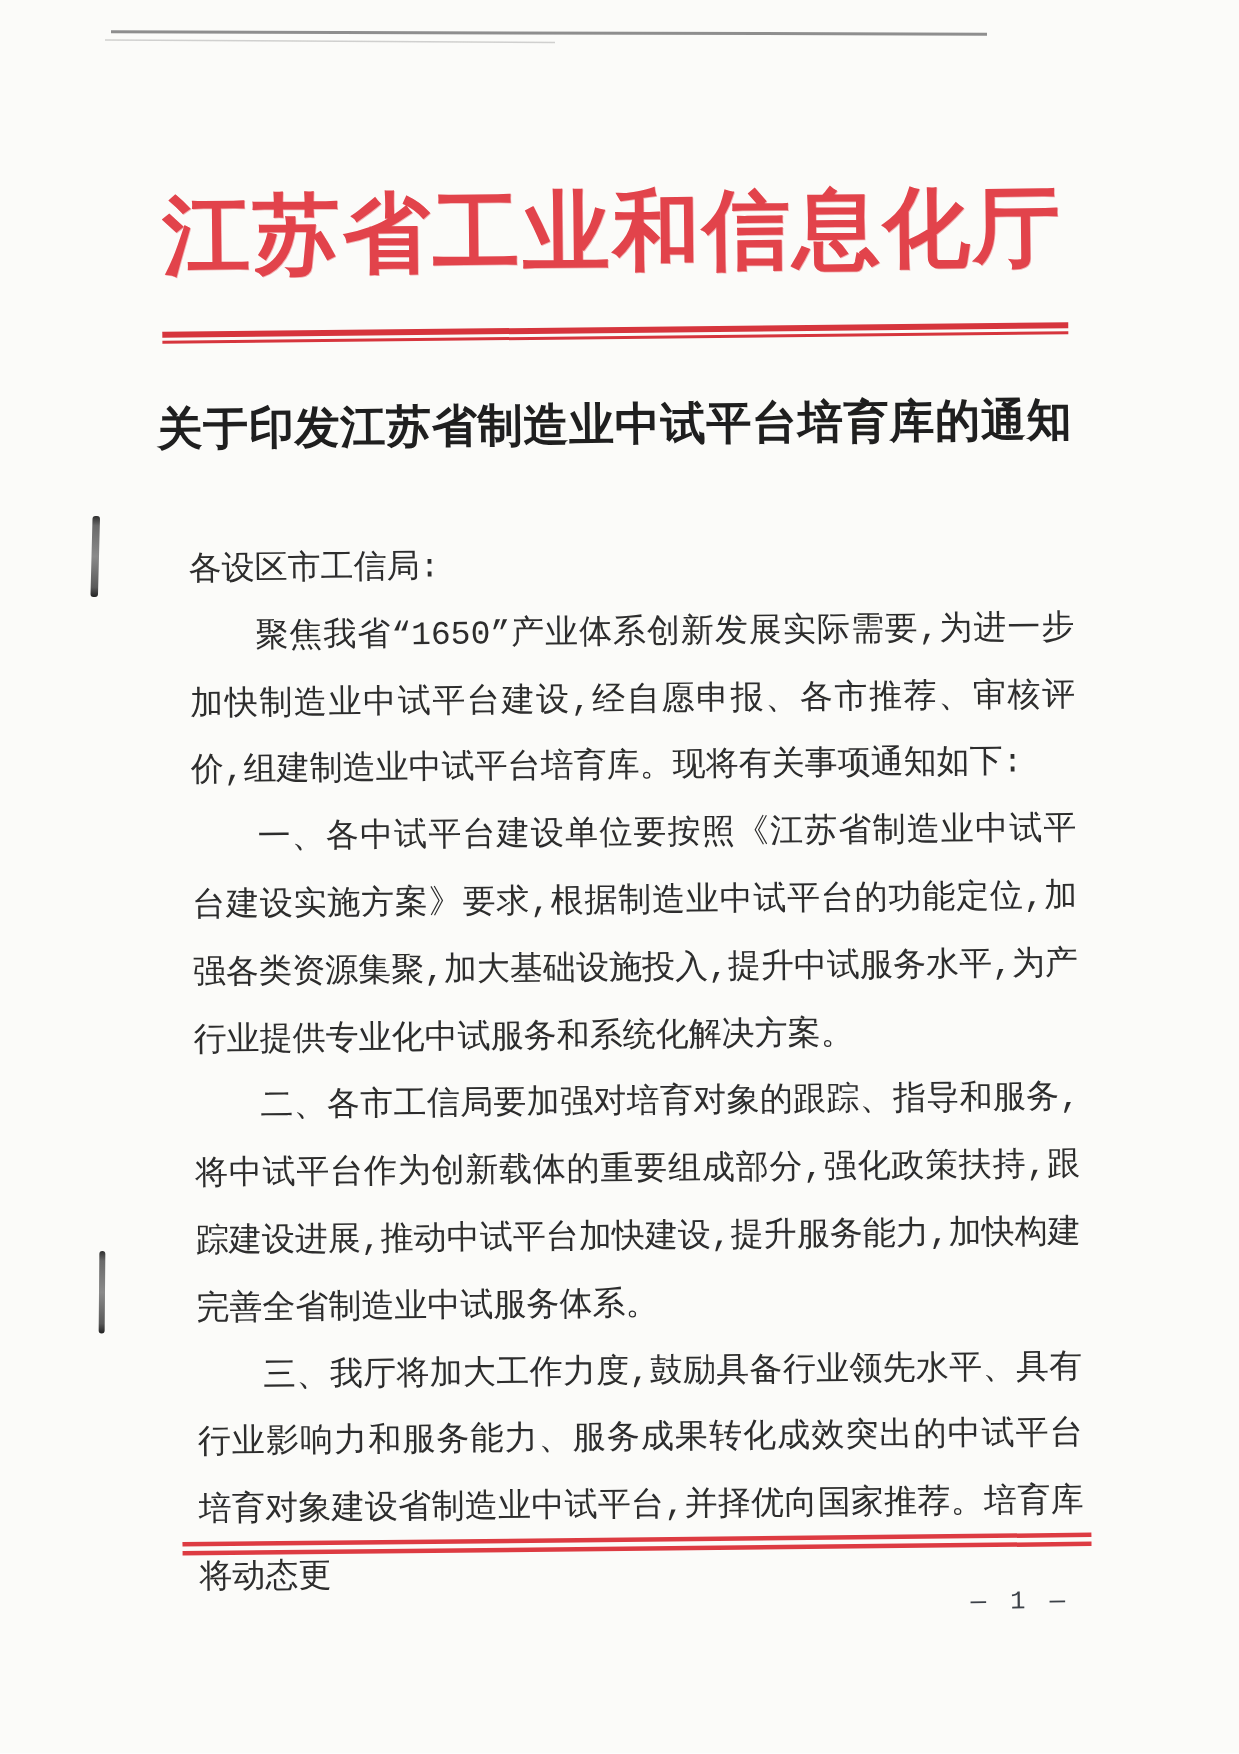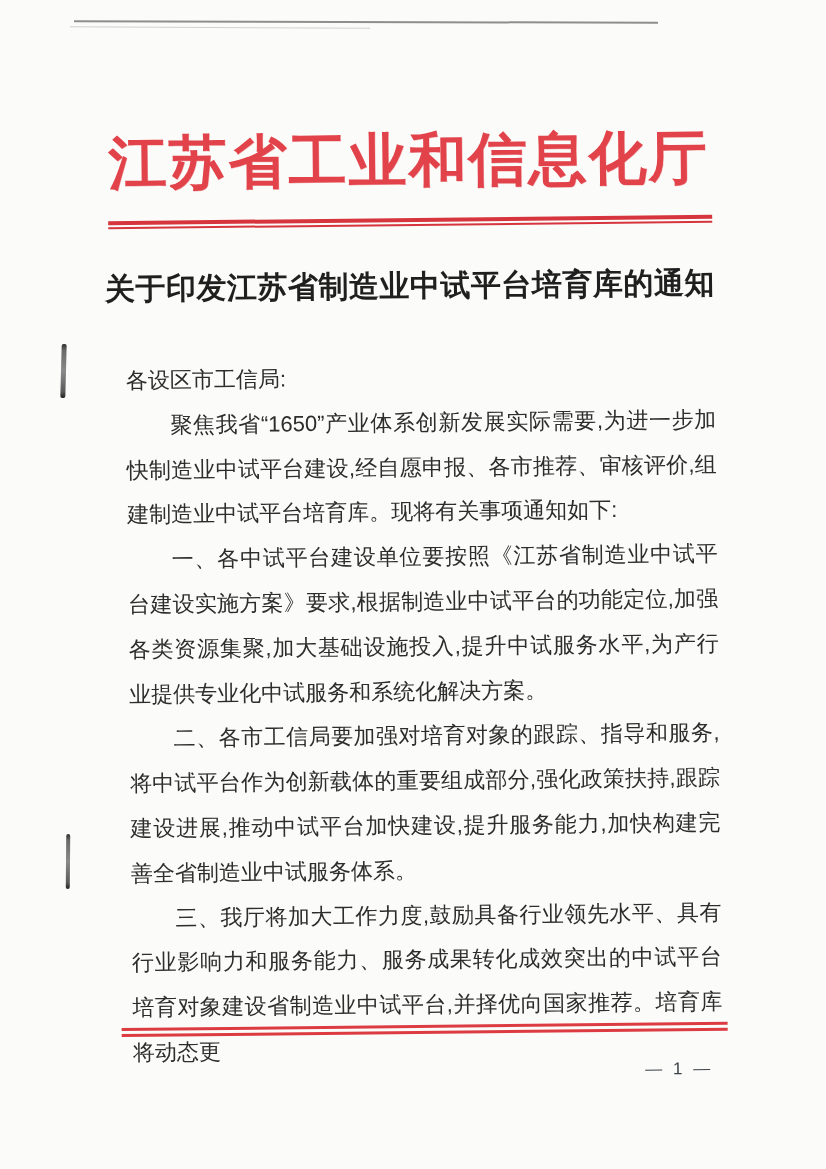--- a/index.html
+++ b/index.html
@@ -6,21 +6,21 @@
     margin: 0;
     padding: 0;
     background: #ffffff;
   }
   .scan {
     position: relative;
     width: 826px;
     height: 1169px;
     background: #fbfbf9;
     overflow: hidden;
-    font-family: Liberation Sans, sans-serif;
+    font-family: Liberation Mono, monospace;
   }
   
   .paper-top-edge {
     position: absolute;
     left: 74px;
     top: 21px;
     width: 584px;
     height: 2px;
     background: #8e8e8e;
     transform: rotate(0.15deg);

